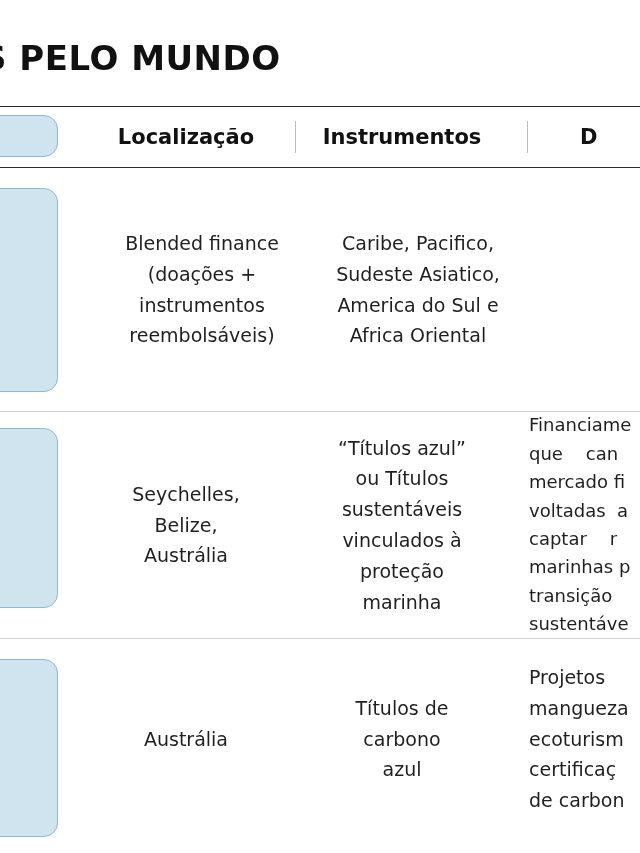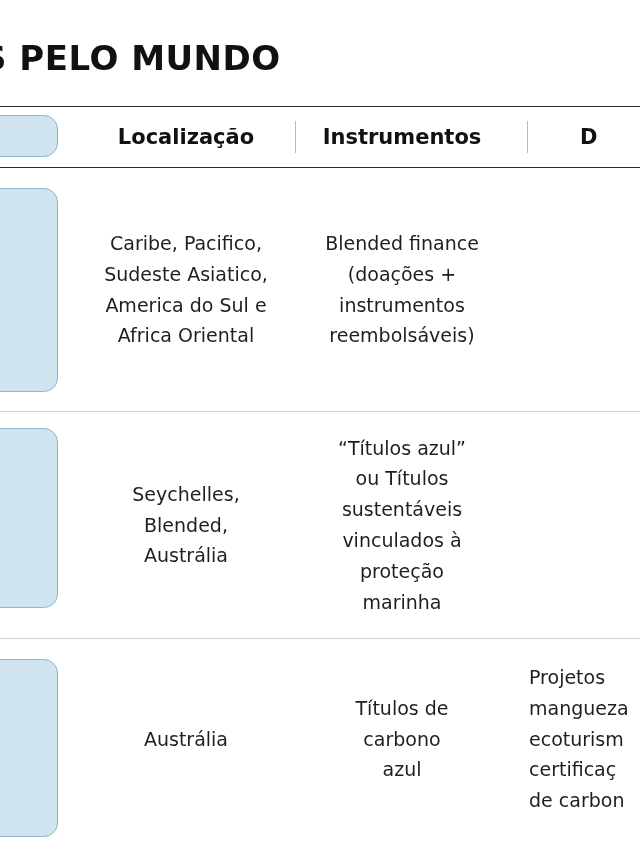--- a/index.html
+++ b/index.html
@@ -193,54 +193,64 @@
       <div class="vsep s1"></div>
       <div class="vsep s2"></div>
     </div>
 
     <div class="rule"></div>
 
     <div class="body-row r1">
       <div class="pill"></div>
       <div class="inner" style="height:243px;">
         <div class="left-gutter"></div>
+        <div class="cell col-ins">
+          <div class="cell-text">Blended finance
+(doações +
+instrumentos
+reembolsáveis)</div>
+        </div>
         <div class="cell col-loc">
           <div class="cell-text">Caribe, Pacifico,
 Sudeste Asiatico,
 America do Sul e
 Africa Oriental</div>
-        </div>
-        <div class="cell col-ins">
-          <div class="cell-text">Blended finance
-(doações +
-instrumentos
-reembolsáveis)</div>
         </div>
       </div>
     </div>
 
     <div class="rule thin"></div>
 
     <div class="body-row r2">
       <div class="pill"></div>
       <div class="inner" style="height:226px;">
         <div class="left-gutter"></div>
         <div class="cell col-loc">
           <div class="cell-text">Seychelles,
-Blended,
+Belize,
 Austrália</div>
         </div>
         <div class="cell col-ins">
           <div class="cell-text">“Títulos azul”
 ou Títulos
 sustentáveis
 vinculados à
 proteção
 marinha</div>
         </div>
+        <div class="col-det-body">
+          <div class="cell-text" style="font-size:18px;line-height:1.58;">Financiame
+que    can
+mercado fi
+voltadas  a
+captar    r
+marinhas p
+transição
+sustentáve</div>
+        </div>
       </div>
     </div>
 
     <div class="rule thin"></div>
 
     <div class="body-row r3">
       <div class="pill"></div>
       <div class="inner" style="height:200px;">
         <div class="left-gutter"></div>
         <div class="cell col-loc">

